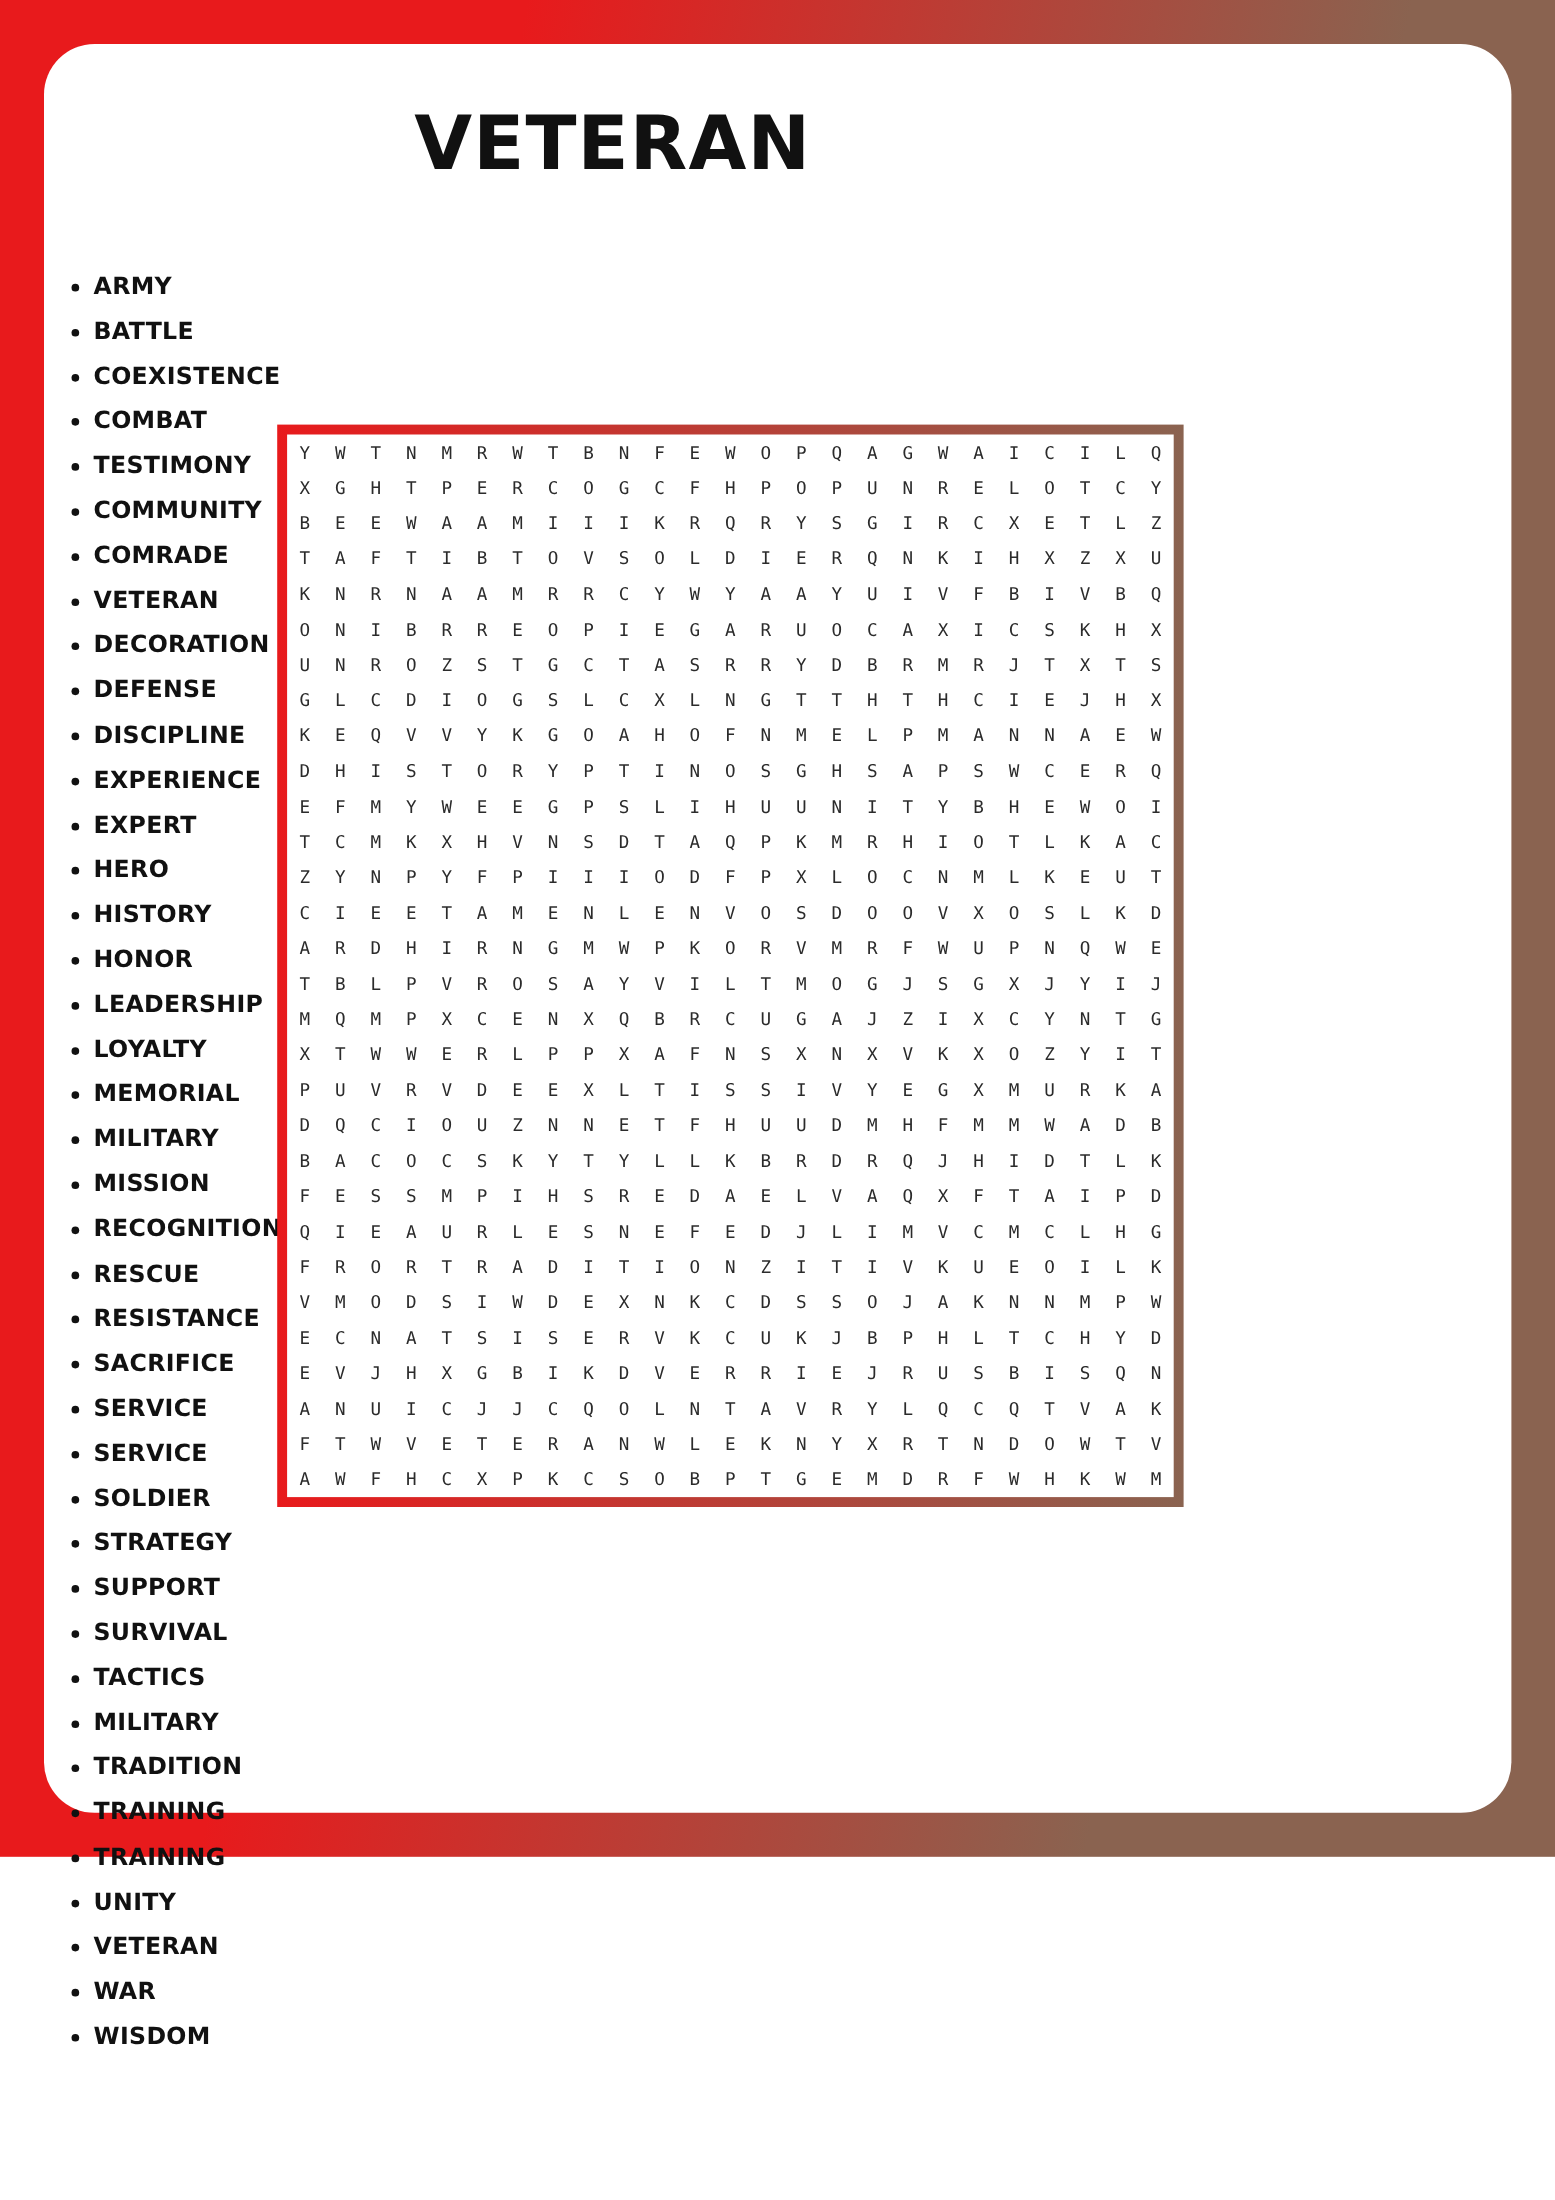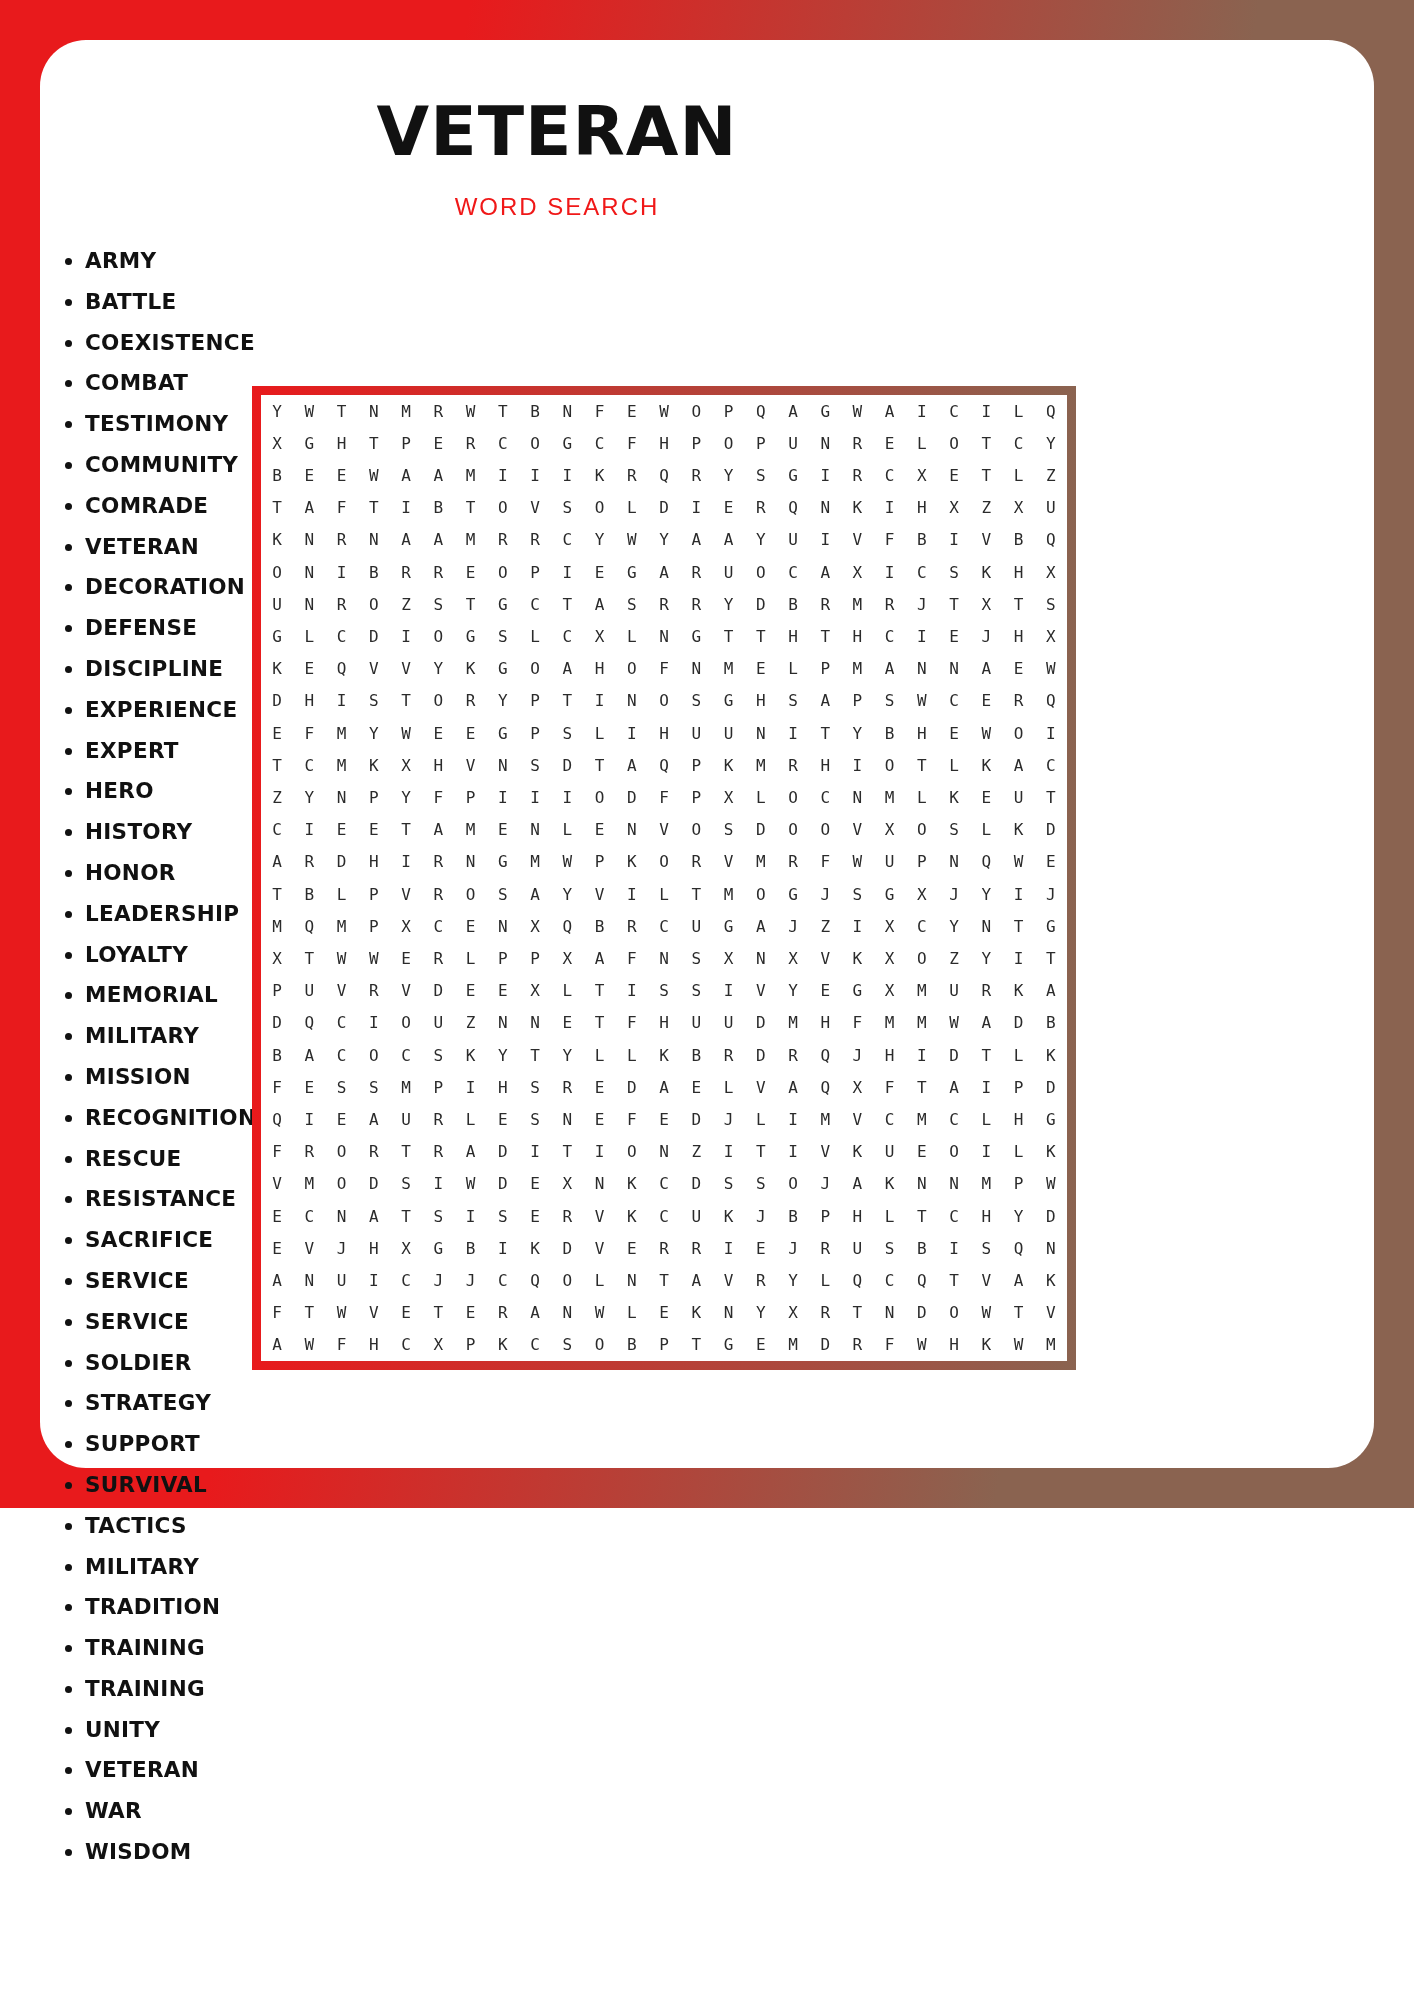--- a/index.html
+++ b/index.html
@@ -8,21 +8,21 @@
     --subtitle-red:#f01818;
     --text-black:#111111;
     --grid-letter:#2b2b2b;
     --card-white:#ffffff;
   }
   *{margin:0;padding:0;box-sizing:border-box;}
   html,body{width:1414px;height:2000px;overflow:hidden;}
   body{font-family:"DejaVu Sans",sans-serif;}
 
   .page{
-    position:relative;width:1414px;height:1508px;
+    position:relative;width:1414px;height:1688px;
     background:linear-gradient(100deg,var(--background-red) 28%,var(--background-brown) 75%);
   }
   .card{
     position:absolute;left:40px;top:40px;right:40px;bottom:40px;
     background:var(--card-white);
     border-radius:46px;
   }
   .header{
     position:absolute;left:0;top:0;width:1034px;
     text-align:center;
@@ -86,21 +86,20 @@
     color:var(--grid-letter);
   }
 </style>
 </head>
 <body>
 
 <div class="page">
   <div class="card">
     <div class="header">
       <h1 class="title">VETERAN</h1>
-      <div class="subtitle">WORD SEARCH</div>
     </div>
     <ul class="word-list">
         <li>ARMY</li>
         <li>BATTLE</li>
         <li>COEXISTENCE</li>
         <li>COMBAT</li>
         <li>TESTIMONY</li>
         <li>COMMUNITY</li>
         <li>COMRADE</li>
         <li>VETERAN</li>

